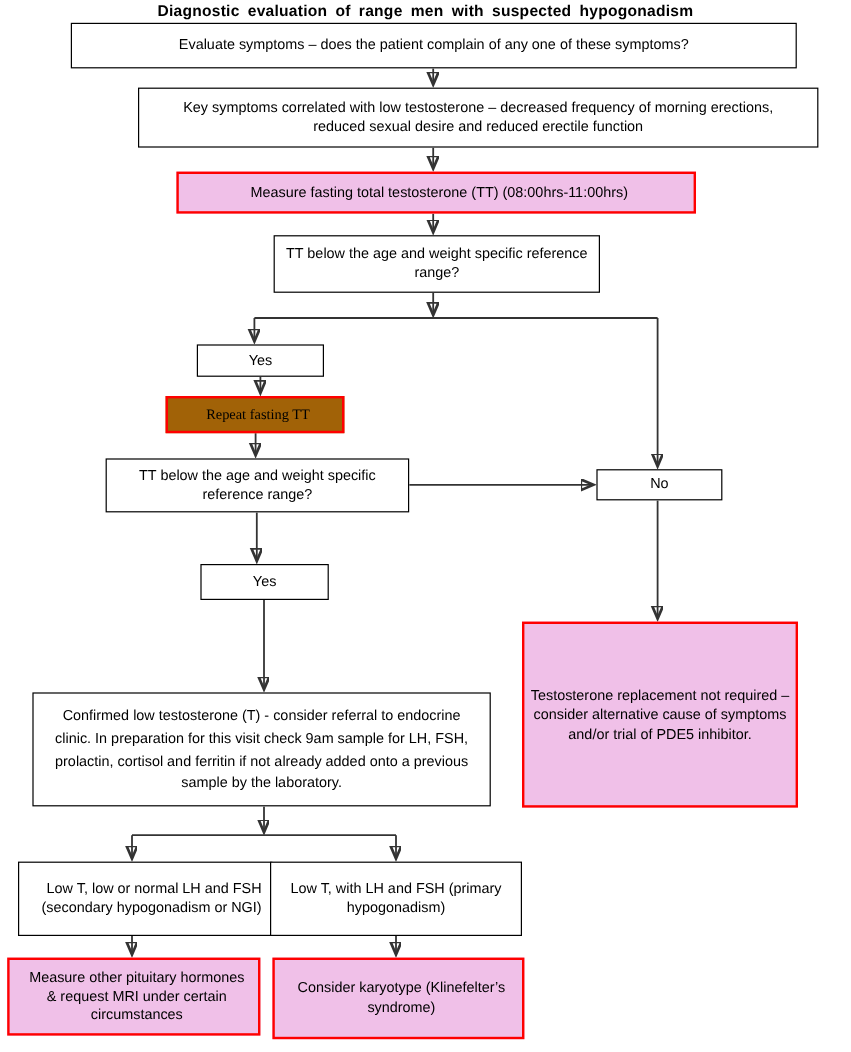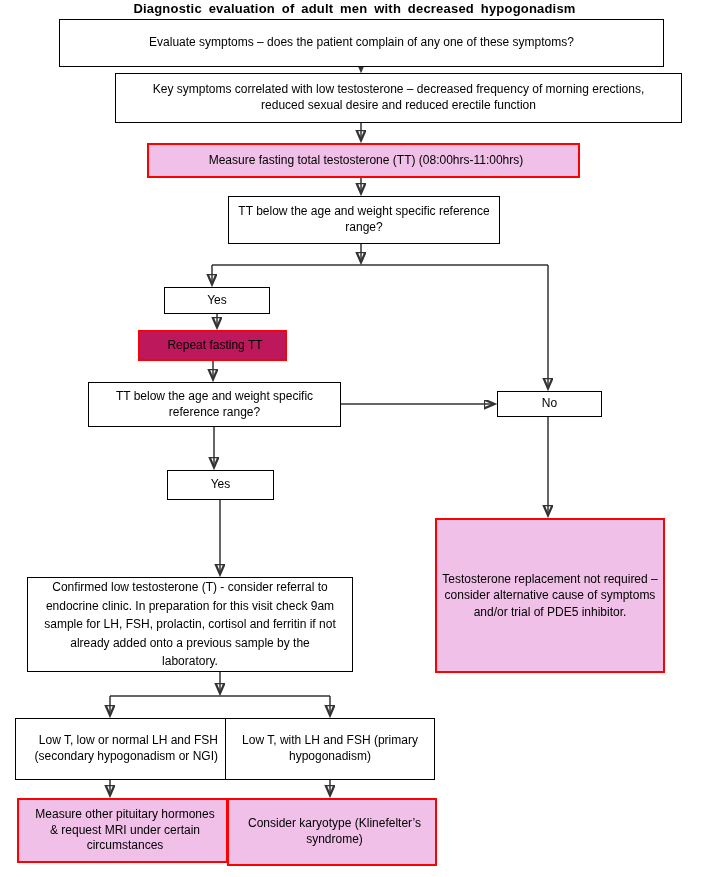--- a/index.html
+++ b/index.html
@@ -21,42 +21,42 @@
     background:#fff;border:1.5px solid #000;
     display:flex;flex-direction:column;align-items:center;justify-content:center;
     text-align:center;font-size:12px;line-height:1.3;
     padding:2px 8px;
   }
   .pink{border-width:2px;border-style:solid;padding-left:13px;}
   #svg-connectors{position:absolute;left:0;top:0;width:709px;height:877px;pointer-events:none;}
   #svg-connectors line,#svg-connectors path{stroke:#333;stroke-width:1.5;fill:none;}
 
   
-  #n-evaluate   {left:59px;  top:19px;  width:605px; height:48px;}
+  #n-evaluate   {left:59px;  top:19px;  width:605px; height:38px;}
   #n-key        {left:77px;  top:73px;  width:567px; height:50px; padding:2px 34px;margin-left:38px;}
   #n-measure    {left:147px; top:143px; width:433px; height:35px;}
   #n-tt1        {left:228px; top:196px; width:272px; height:48px;}
   #n-yes1       {left:164px; top:287px; width:106px; height:27px;}
   #n-repeat     {left:138px; top:330px; width:149px; height:31px;}
   #n-tt2        {left:88px;  top:382px; width:253px; height:45px;}
   #n-yes2       {left:167px; top:470px; width:107px; height:30px;}
   #n-no         {left:497px; top:391px; width:105px; height:26px;align-items:center;}
-  #n-confirmed  {left:27px;  top:577px; width:326px; height:95px; padding:12px 13px; line-height:1.55;}
+  #n-confirmed  {left:27px;  top:577px; width:382px; height:95px; padding:12px 13px; line-height:1.55;}
   #n-trep       {left:435px; top:518px; width:230px; height:155px; padding:20px 5px; line-height:1.38;}
   #n-secondary  {left:15px;   top:718px; width:212px; height:62px;text-align:right;}
   #n-primary    {left:225px; top:718px; width:210px; height:62px;}
-  #n-pituitary  {left:17px;   top:798px; width:211px; height:65px;}
+  #n-pituitary  {left:6px;   top:798px; width:211px; height:65px;}
   #n-karyotype  {left:227px; top:798px; width:210px; height:68px;}
 </style>
 </head>
 <body>
 
 <div id="canvas">
 
-  <div id="title">Diagnostic evaluation of adult men with decreased hypogonadism</div>
+  <div id="title">Diagnostic evaluation of range men with suspected hypogonadism</div>
 
   <svg id="svg-connectors" viewBox="0 0 709 877" xmlns="http://www.w3.org/2000/svg">
     <defs>
       <marker id="arr" markerWidth="9" markerHeight="8" refX="6" refY="3" orient="auto">
         <path d="M0,0 L7,3 L0,6 z" fill="#222" stroke="none"></path>
       </marker>
     </defs>
     <line x1="361" y1="57" x2="361" y2="69" marker-end="url(#arr)"></line>
     <line x1="361" y1="123" x2="361" y2="139" marker-end="url(#arr)"></line>
     <line x1="361" y1="178" x2="361" y2="192" marker-end="url(#arr)"></line>
@@ -91,21 +91,21 @@
   </div>
 
   <div class="node" id="n-tt1">
     <span>TT below the age and weight specific reference range?</span>
   </div>
 
   <div class="node" id="n-yes1">
     <span>Yes</span>
   </div>
 
-  <div class="node pink" id="n-repeat" style="background: #be185d; border-color: rgb(255, 0, 0);">
+  <div class="node pink" id="n-repeat" style="background: #a16207; border-color: rgb(255, 0, 0); font-family: Liberation Serif, serif;">
     <span>Repeat fasting TT</span>
   </div>
 
   <div class="node" id="n-tt2">
     <span>TT below the age and weight specific reference range?</span>
   </div>
 
   <div class="node" id="n-yes2">
     <span>Yes</span>
   </div>

